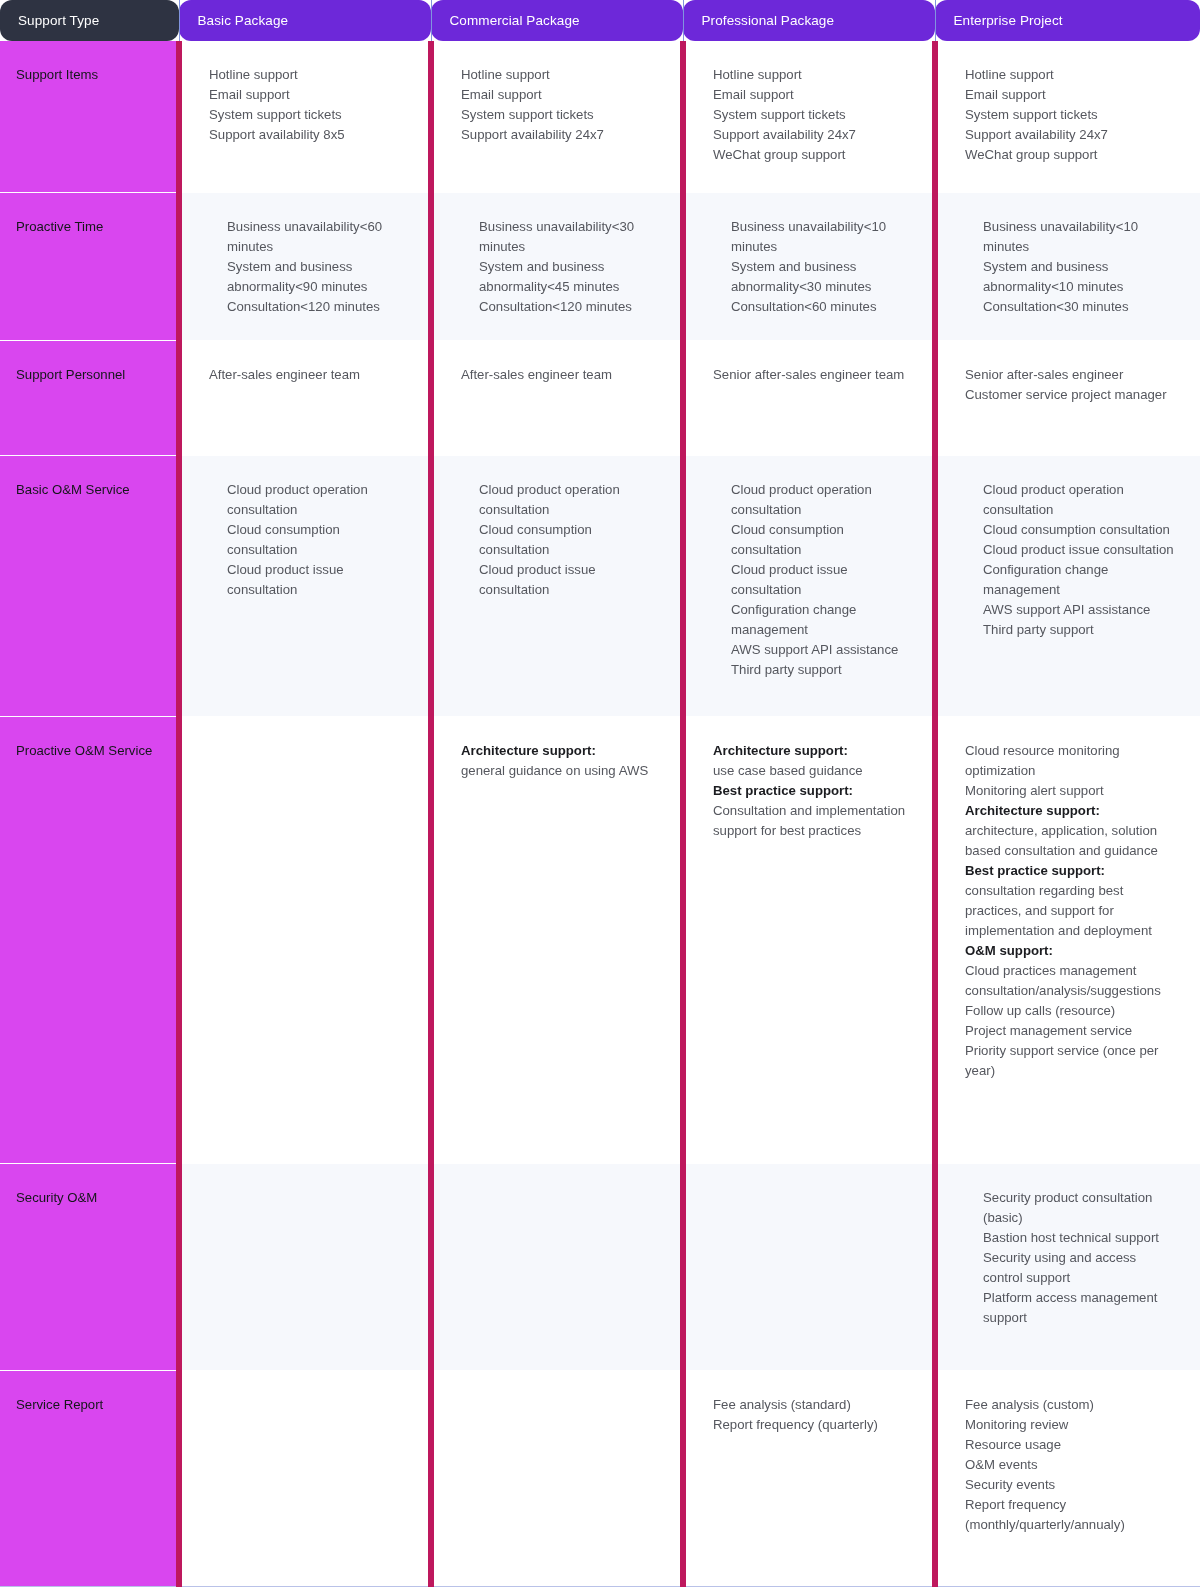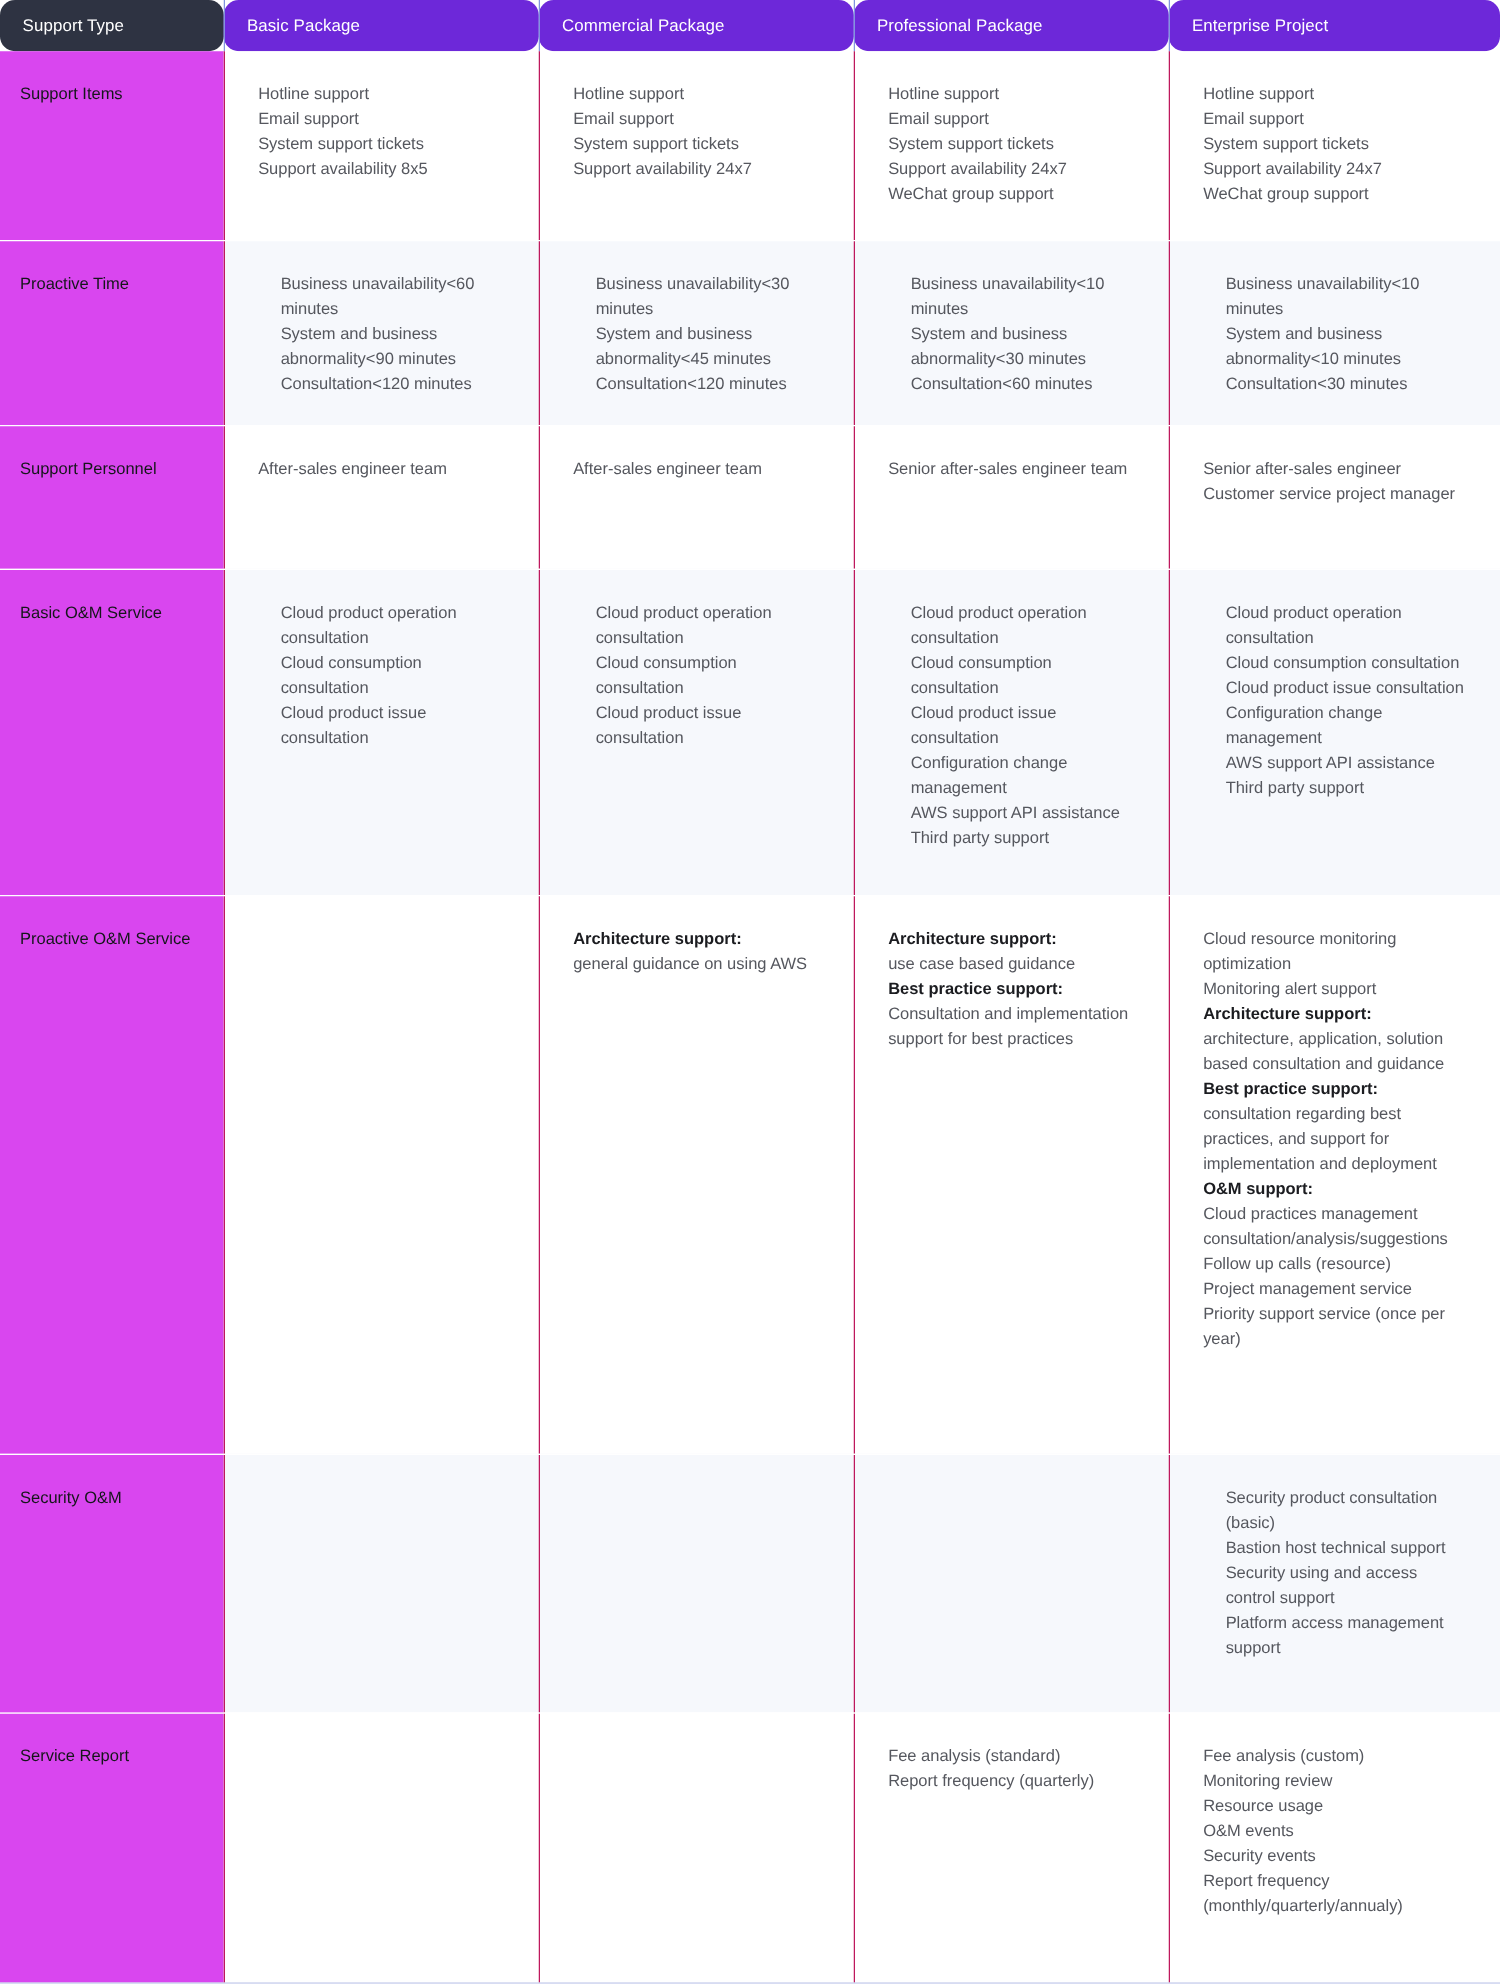--- a/index.html
+++ b/index.html
@@ -59,21 +59,21 @@
     background: #d946ef;
     color: #15161a;
     font-size: 13.2px;
     line-height: 20px;
     padding: 24px 12px 10px 16px;
     border-bottom: 1px solid #ffffff;
     word-wrap: break-word;
   }
   td.cell {
     padding: 24px 24px 10px 27px;
-    border-left: 1px solid #be185d;
+    border-left: 6px solid #be185d;
   }
   tr.band-white td.cell { background: #ffffff; }
   tr.band-tint  td.cell { background: #f6f8fc; padding-left: 45px; }
 
   .line { display: block; }
   .line.lead {
     color: #1b1c20;
     font-weight: 700;
   }
   .cell-body { display: block; }

